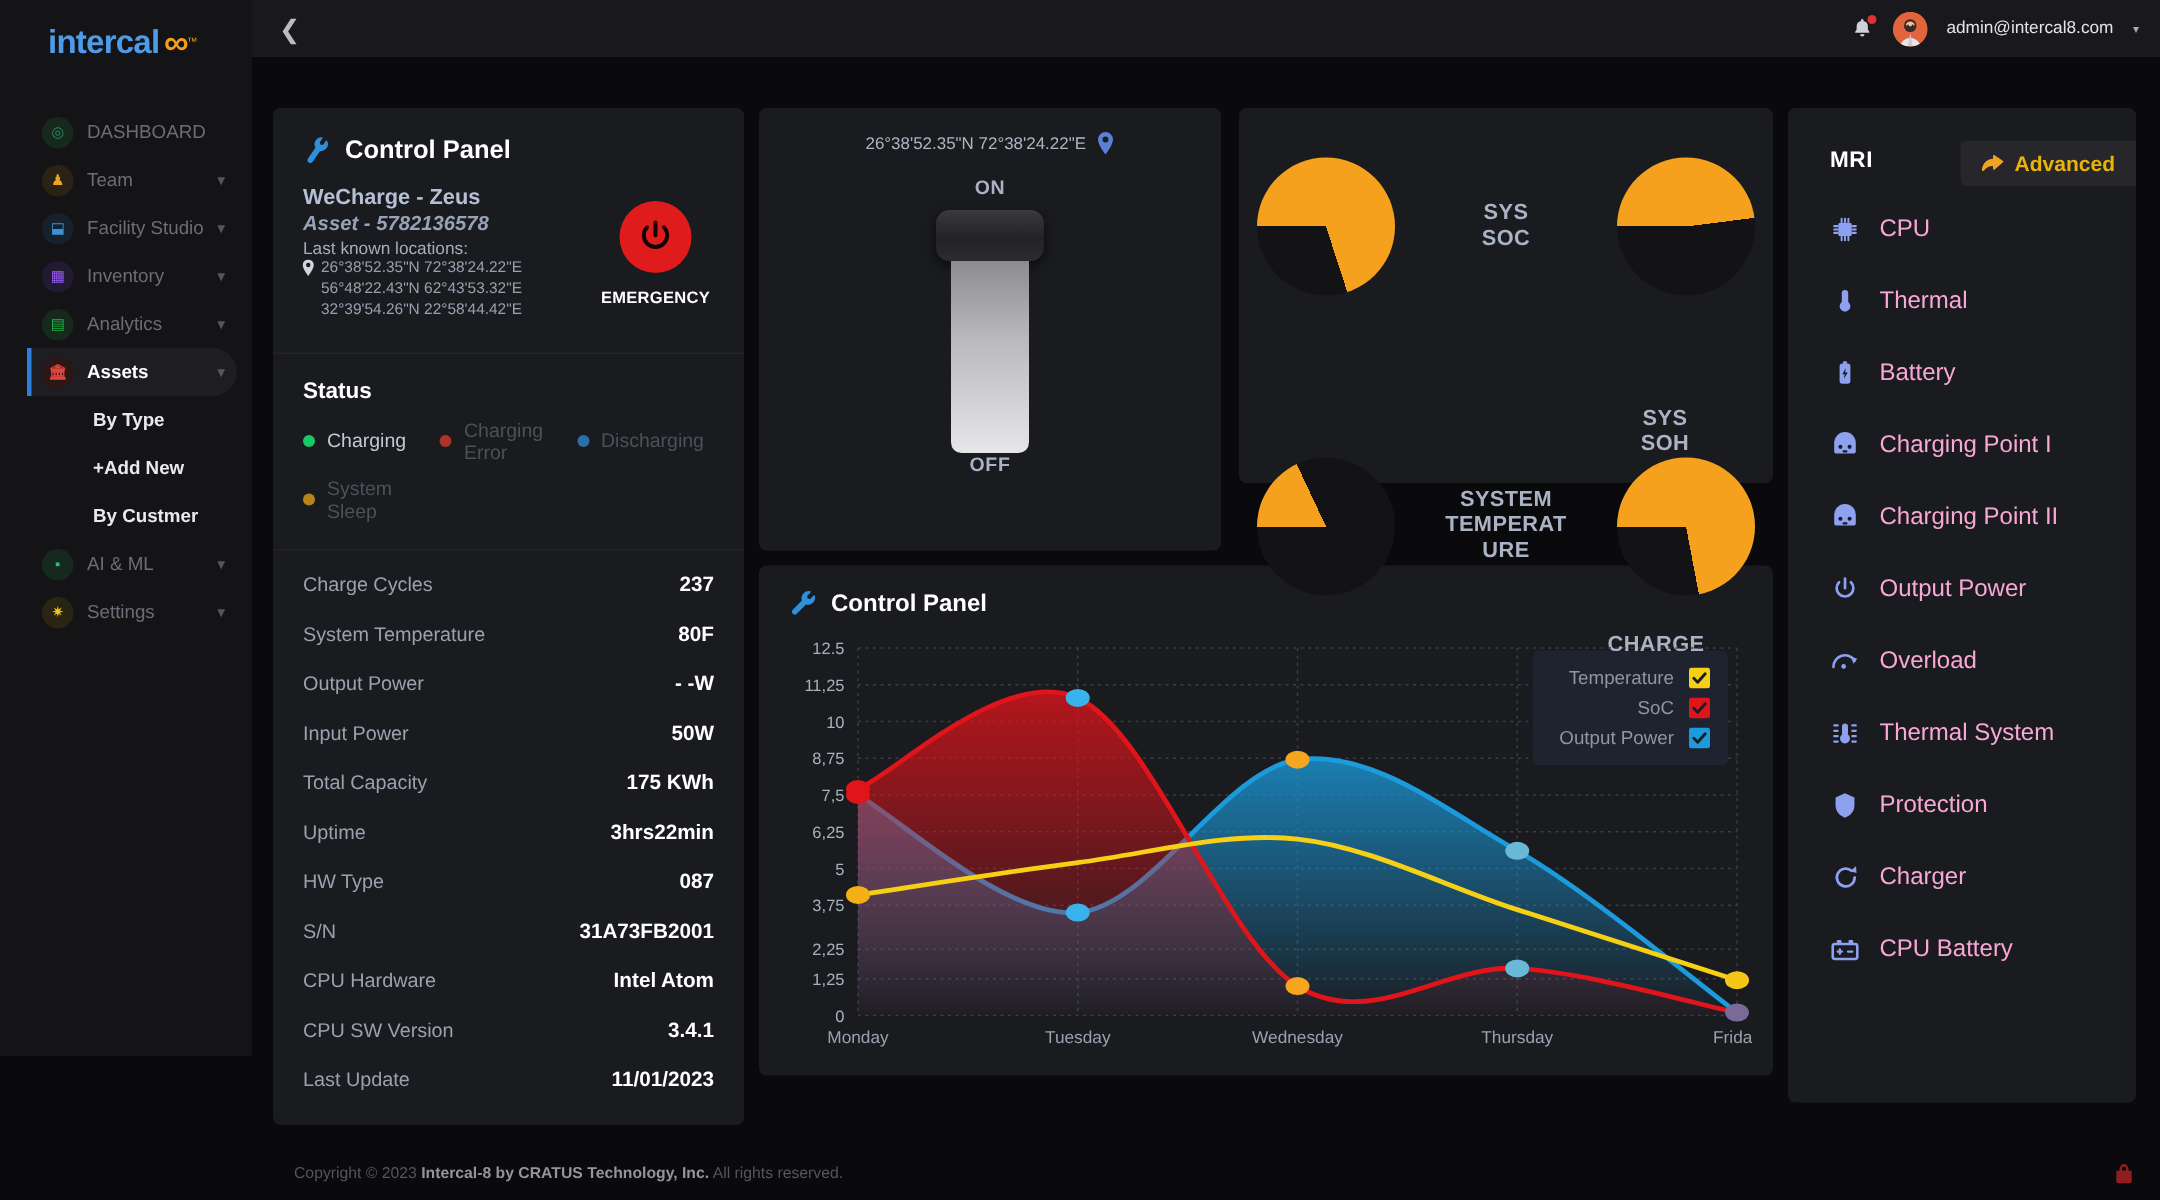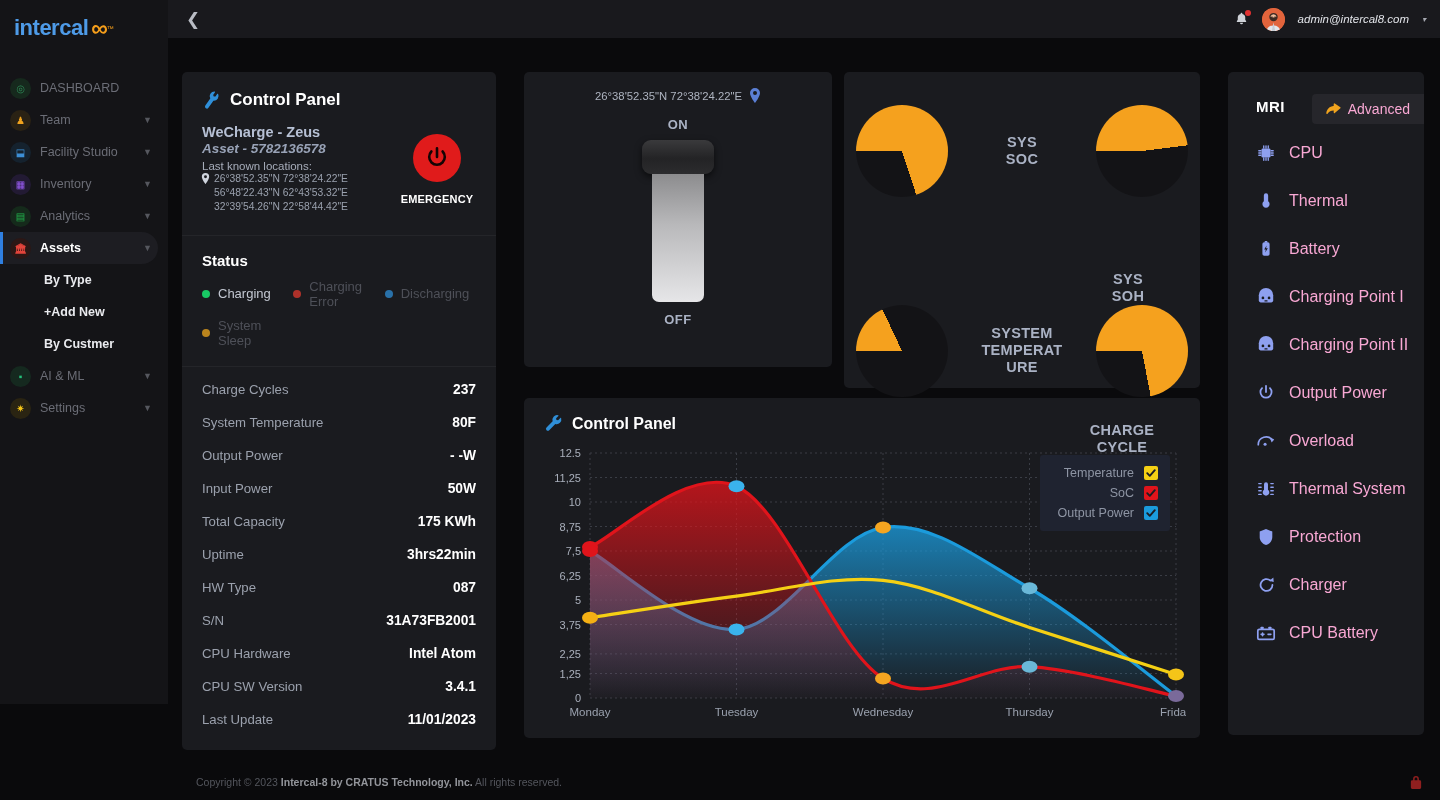--- a/index.html
+++ b/index.html
@@ -7,21 +7,21 @@
   body {
     background:#0a0a0c;
     font-family:"Liberation Sans", sans-serif;
     color:#e8eaf0;
   }
   .app { display:flex; width:1440px; height:800px; }
 
   
   .sidebar {
     width:168px; height:704px; background:#141417;
-    flex:0 0 168px; position:relative;
+    flex:0 0 168px; position:relative;padding-left:18px;
   }
   .logo-wrap { height:56px; display:flex; align-items:center; padding-left:14px; }
   .logo-text { font-size:22px; font-weight:bold; color:#4e9be8; letter-spacing:-0.5px; }
   .logo-inf { margin-left:3px; font-size:23px; font-weight:bold; color:#f59e1b; letter-spacing:-3px;}
   .logo-tm { font-size:7px; color:#f59e1b; vertical-align:super; margin-left:2px;}
 
   .nav { margin-top:16px; }
   .nav-item {
     display:flex; align-items:center; height:32px; padding-left:10px;
     margin:0 10px 0 0; border-radius:0 16px 16px 0; position:relative;
@@ -42,32 +42,32 @@
     font-size:12.5px; color:#e9eaee; font-weight:bold; cursor:pointer;
   }
 
   
   .main { flex:1; display:flex; flex-direction:column; height:800px; background:#0a0a0c;}
   .topbar {
     height:38px; background:#19191d; display:flex; align-items:center;
     justify-content:space-between; padding:0 14px 0 18px; flex:0 0 38px;
   }
   .back-chev { color:#b9bcc4; font-size:17px; cursor:pointer; }
-  .topright { display:flex; align-items:center; gap:13px;font-style:italic; }
+  .topright { display:flex; align-items:center; gap:13px; }
   .bell { position:relative; font-size:14px; color:#cfd2d8; cursor:pointer; }
   .bell-dot { position:absolute; top:-1px; right:-2px; width:6px;height:6px;border-radius:50%;background:#e03030;}
   .avatar {
     width:23px;height:23px;border-radius:50%; background:#e2643c;
     display:flex;align-items:center;justify-content:center;font-size:12px;overflow:hidden;
   }
   .user-email { font-size:11.5px; color:#e2e4e9; }
   .caret { font-size:8px; color:#a6a9b1; }
 
   .content {
-    flex:1; padding:34px 16px 0 14px; display:flex; gap:28px; align-items:flex-start;
+    flex:1; padding:34px 16px 0 14px; display:flex; gap:10px; align-items:flex-start;
   }
   .col-left { width:314px; flex:0 0 314px; display:flex; flex-direction:column; gap:10px;}
   .col-mid  { width:676px; flex:0 0 676px; display:flex; flex-direction:column; gap:10px;}
   .mid-top  { display:flex; gap:12px; }
   .col-right{ flex:1; }
 
   .card { background:#1a1b1f; border-radius:5px; }
 
   
   .cp-head { display:flex; align-items:center; gap:9px; padding:18px 0 14px 20px; }
@@ -100,53 +100,53 @@
   .stats { padding:6px 20px 14px 20px; }
   .srow { display:flex; justify-content:space-between; align-items:center; height:33px; font-size:13.2px;}
   .skey { color:#9ba1ad; }
   .sval { color:#fff; font-weight:bold; font-size:13.8px;}
 
   
   .toggle-card { flex:1; padding:16px 16px 14px; display:flex; flex-direction:column; align-items:center; height:295px;}
   .coord-line { display:flex; align-items:center; gap:7px; font-size:11.3px; color:#aeb4c0; }
   .on-lbl, .off-lbl { font-size:13px; font-weight:bold; color:#aab2c4; letter-spacing:.5px;}
   .on-lbl { margin-top:14px; }
-  .off-lbl{ margin-top:10px; }
+  .off-lbl{ margin-top:0; }
   .switch { margin-top:8px; width:72px; display:flex; flex-direction:column; align-items:center;}
   .sw-cap {
     width:72px;height:34px;border-radius:9px;
     background:linear-gradient(180deg,#3a3a3c 0%,#232325 55%,#2c2c2e 100%);
     box-shadow:0 3px 7px rgba(0,0,0,.6);
   }
   .sw-stem {
     width:52px;height:128px;border-radius:0 0 7px 7px;
     background:linear-gradient(180deg,#8c8c8e 0%,#b9b9bb 40%,#e6e6e8 100%);
   }
 
   
-  .gauge-card { width:356px; flex:0 0 356px; height:316px; padding:10px 12px; position:relative;}
+  .gauge-card { width:356px; flex:0 0 356px; height:250px; padding:10px 12px; position:relative;}
   .g-row { display:flex; align-items:center; height:137px;}
   .pie { width:92px;height:92px;border-radius:50%; flex:0 0 92px;}
   .g-lbl { flex:1; text-align:center; font-size:14.5px; font-weight:bold; color:#aab2c4; line-height:1.15; letter-spacing:.3px;}
 
   
   .chart-card { flex:1; padding:14px 14px 10px 14px; height:352px; }
   .chart-head { display:flex; align-items:center; gap:9px; padding:2px 0 10px 6px;}
   .chart-title { font-size:16px; font-weight:bold; color:#fff;}
   .plot-wrap { position:relative; height:285px; }
 
   
   .mri-card { height:663px; padding:0; position:relative; overflow:hidden;}
   .mri-head { display:flex; align-items:center; padding:26px 0 14px 28px; position:relative;}
   .mri-title { font-size:15px;font-weight:bold;color:#fff;letter-spacing:.4px;}
   .adv-btn {
     position:absolute; right:-8px; top:22px; background:#26262b; border-radius:4px;
     padding:7px 22px 7px 14px; display:flex; align-items:center; gap:7px; cursor:pointer;
   }
-  .adv-lbl { font-size:14px; font-weight:normal; color:#f9a8d4; }
+  .adv-lbl { font-size:14px; font-weight:bold; color:#eab308; }
   .mri-item {
     display:flex; align-items:center; gap:13px; height:48px; padding-left:28px;
     font-size:16px; color:#f9a8d4; cursor:pointer;
   }
   .mri-ico { width:20px; display:flex; justify-content:center; color:#8ea0f0; font-size:16px; flex:0 0 20px;}
 
   
   .footer {
     height:36px; flex:0 0 36px; display:flex; align-items:center;
     justify-content:space-between; padding:0 18px 0 28px; font-size:10.5px; color:#54565d;

